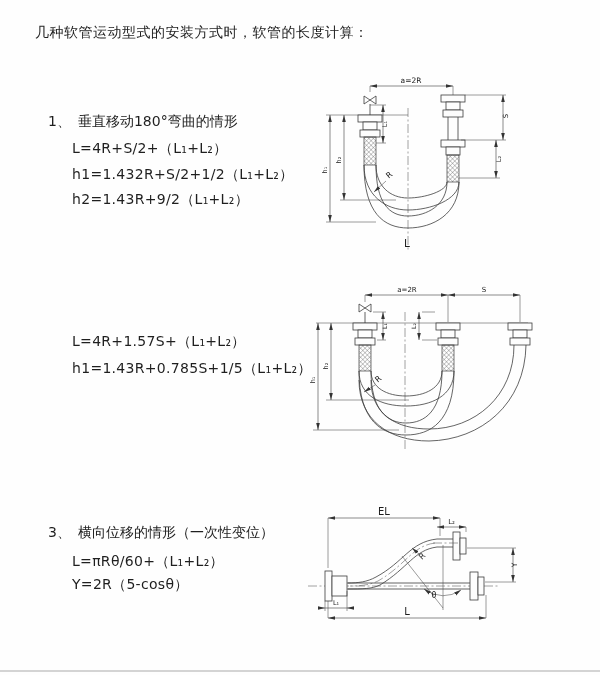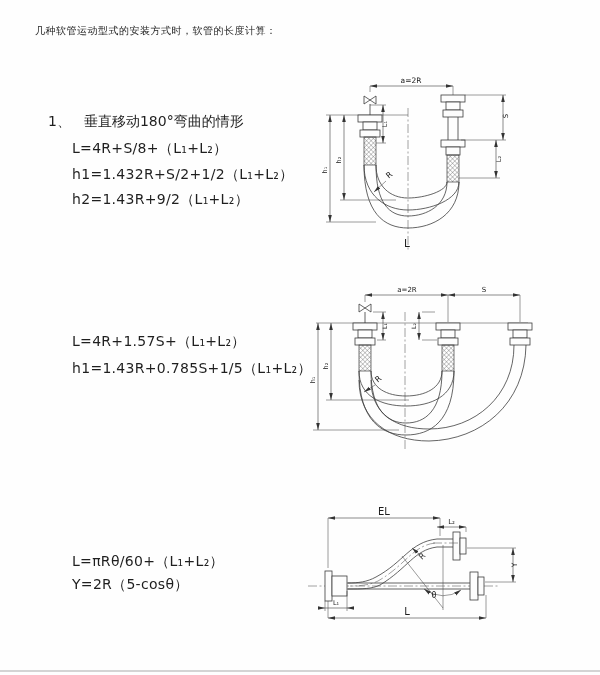--- a/index.html
+++ b/index.html
@@ -2,23 +2,23 @@
 <html><head>
 <meta charset="utf-8">
 <style>
   html,body{margin:0;padding:0;background:#ffffff;}
   .page{
     position:relative;width:600px;height:675px;margin:0 auto;
     background:#fefefe;overflow:hidden;
     font-family:"DejaVu Sans","Liberation Sans",sans-serif;
     color:#1f1f1f;
   }
-  .title{position:absolute;left:35px;top:24px;font-size:10px;letter-spacing:.5px;white-space:nowrap;}
+  .title{position:absolute;left:35px;top:24px;font-size:14px;letter-spacing:.5px;white-space:nowrap;}
   .sec-head{position:absolute;font-size:14px;white-space:nowrap;}
-  .sec-head .hsp{margin-left:13px;}
+  .sec-head .hsp{margin-left:7px;}
   .formula{position:absolute;font-size:14px;letter-spacing:.3px;white-space:nowrap;}
   svg{position:absolute;overflow:visible;}
   svg text{font-family:"DejaVu Sans",sans-serif;fill:#1c1c1c;}
   .ln{stroke:#3d3d3d;stroke-width:.8;fill:none;}
   .tn{stroke:#4a4a4a;stroke-width:.55;fill:none;}
   .cl{stroke:#555;stroke-width:.55;fill:none;stroke-dasharray:9 2.5 2 2.5;}
   .pc{fill:#fdfdfd;stroke:#3d3d3d;stroke-width:.8;}
   .hz{fill:url(#hx);stroke:#3d3d3d;stroke-width:.7;}
   .dim{stroke:#3d3d3d;stroke-width:.6;fill:none;}
   .bottom-line{position:absolute;left:0;top:670px;width:600px;height:2px;background:#d4d4d4;}
@@ -26,27 +26,30 @@
 </head>
 <body>
 
 <div class="page">
 
   <div class="title">几种软管运动型式的安装方式时，软管的长度计算：</div>
 
   <div class="sec-head" style="left:48px;top:113px">
     <span>1、</span><span class="hsp">垂直移动180°弯曲的情形</span>
   </div>
-  <div class="formula" style="left:72px;top:140px">L=4R+S/8+（L₁+L₂）</div>
+  <div class="formula" style="left:72px;top:140px">L=4R+S/2+（L₁+L₂）</div>
   <div class="formula" style="left:72px;top:166px">h1=1.432R+S/2+1/2（L₁+L₂）</div>
   <div class="formula" style="left:72px;top:191px">h2=1.43R+9/2（L₁+L₂）</div>
 
   <div class="formula" style="left:72px;top:333px">L=4R+1.57S+（L₁+L₂）</div>
   <div class="formula" style="left:72px;top:360px">h1=1.43R+0.785S+1/5（L₁+L₂）</div>
 
+  <div class="sec-head" style="left:48px;top:524px">
+    <span>3、</span><span class="hsp">横向位移的情形（一次性变位）</span>
+  </div>
   <div class="formula" style="left:72px;top:553px">L=πRθ/60+（L₁+L₂）</div>
   <div class="formula" style="left:72px;top:576px">Y=2R（5-cosθ）</div>
 
   <svg style="left:310px;top:70px" width="290" height="190" viewBox="0 0 290 190">
     <defs>
       <marker id="ar" orient="auto-start-reverse" markerUnits="userSpaceOnUse" markerWidth="8" markerHeight="6" refX="7" refY="2.5">
         <path d="M0,0.7 L7,2.5 L0,4.3 Z" fill="#333"></path>
       </marker>
       <pattern id="hx" width="3.2" height="3.2" patternUnits="userSpaceOnUse" patternTransform="rotate(45)">
         <path d="M0,0 H3.2 M0,0 V3.2" stroke="#5a5a5a" stroke-width="0.6"></path>

